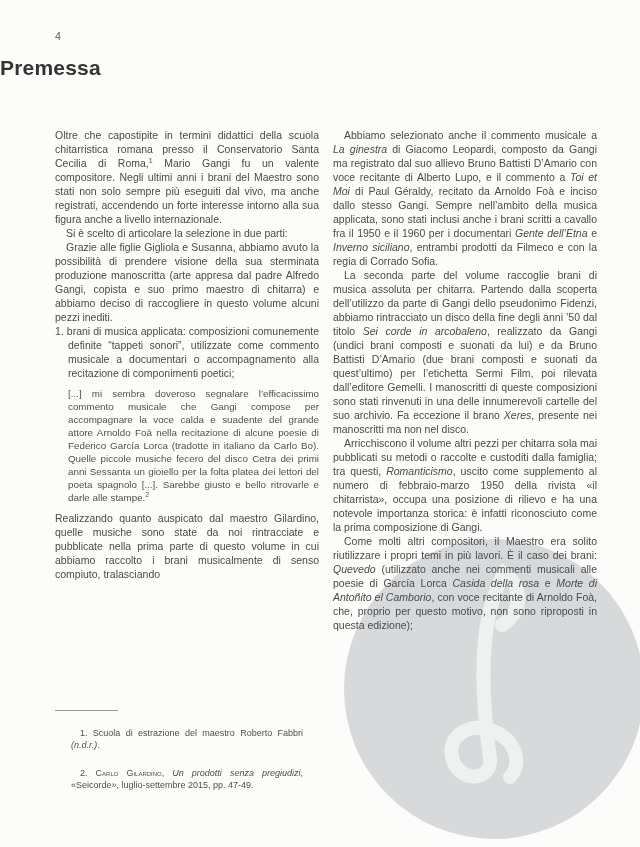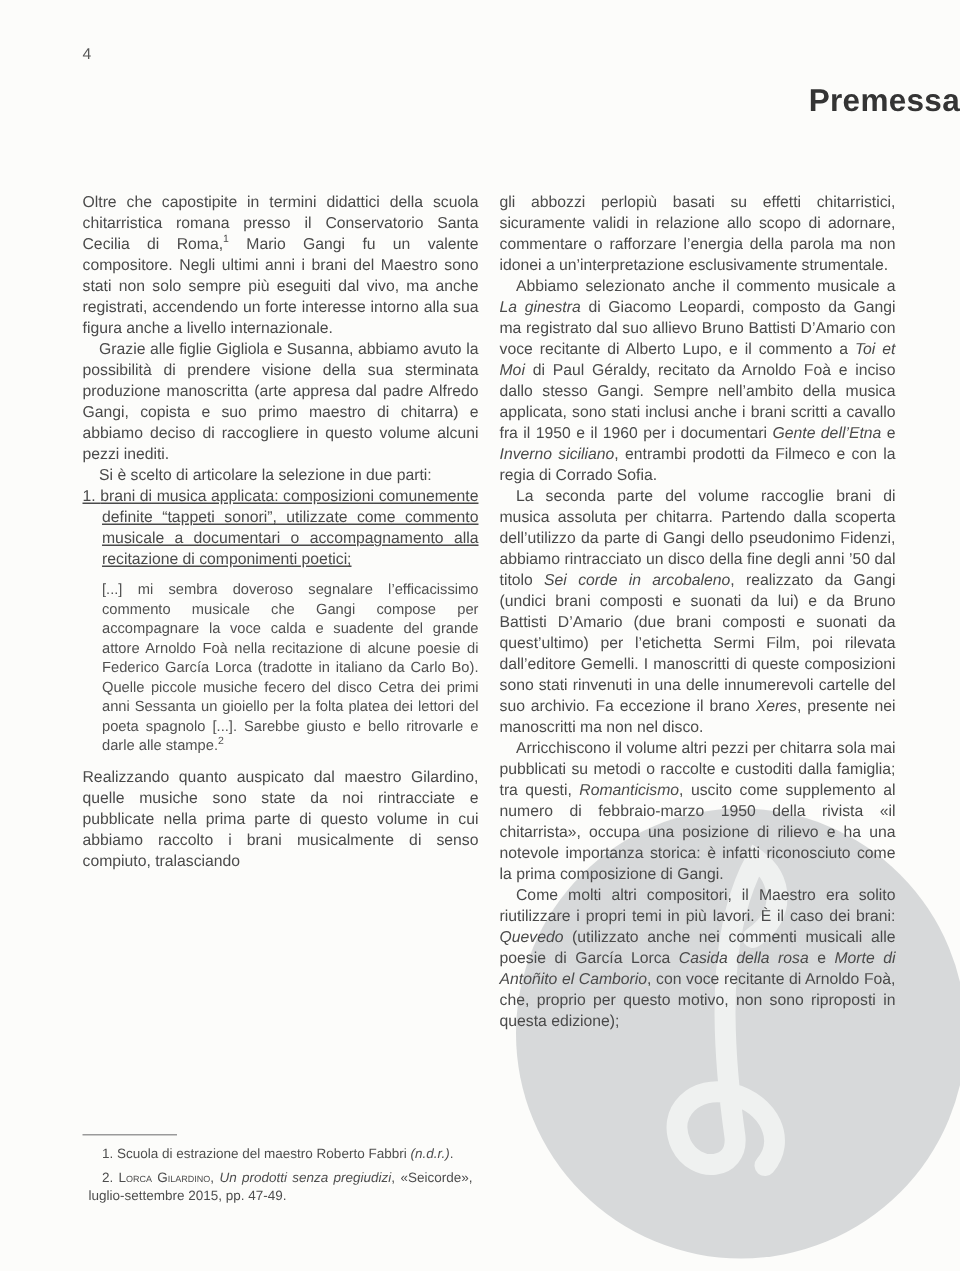--- a/index.html
+++ b/index.html
@@ -11,52 +11,52 @@
     -webkit-font-smoothing:antialiased;
   }
   .page{position:absolute;inset:0;overflow:hidden;}
 
   .page-number{
     position:absolute;left:55px;top:30px;
     font-size:10.5px;color:#585858;
   }
   .page-title{
     position:absolute;left:0;right:0;top:56px;
-    text-align:right;font-size:21px;font-weight:700;color:#343434;
+    text-align:left;font-size:21px;font-weight:700;color:#343434;
     letter-spacing:.2px;
   }
 
   .watermark{position:absolute;left:332px;top:533px;z-index:0;}
 
   .content{
     position:absolute;left:55px;right:43px;top:128px;bottom:40px;
     display:flex;gap:14px;z-index:1;
   }
   .col{flex:1 1 0;display:flex;flex-direction:column;}
   .colflow{display:block;}
 
   .colflow p{
     margin:0;font-size:10.5px;line-height:14px;
     text-align:justify;color:#4a4a4a;
   }
   p.indent{text-indent:11px;}
-  p.list{padding-left:13px;text-indent:-13px;margin-bottom:1px;text-decoration:underline;}
+  p.list{padding-left:13px;text-indent:-13px;margin-bottom:1px;}
   p.list .marker{display:inline;}
   p.quote{
     margin:7px 0 7px 13px;
     font-size:9.8px;line-height:13px;color:#505050;
   }
   sup{font-size:7px;vertical-align:super;line-height:0;}
   em{}
   .sc{font-variant:small-caps;}
 
   .footnotes{margin-top:auto;padding-top:4px;}
   .fn-rule{width:63px;border-top:1px solid #9a9a9a;margin-bottom:6px;}
   .footnotes p{
-    margin:4px;font-size:9px;line-height:12px;text-align:justify;
+    margin:16px;font-size:9px;line-height:12px;text-align:justify;
     text-indent:9px;color:#4e4e4e;
   }
 </style>
 </head>
 <body>
 
 <div class="page">
 
   <div class="page-number">4</div>
 
@@ -65,38 +65,37 @@
   <svg class="watermark" width="320" height="320" viewBox="0 0 320 320" id="wm-svg">
     <circle id="wm-circle" cx="162" cy="156" r="150" fill="#d7d9da"></circle>
     <path id="wm-glyph" d="M 170 92 C 192 78 190 52 172 40 C 150 80 146 140 158 225 C 160 247 132 250 122 230 C 112 208 132 190 155 196 C 182 203 192 228 178 244" fill="none" stroke-width="14" stroke-linecap="round" stroke="#eff1f0"></path>
   </svg>
 
   <div class="content">
 
     <div class="col">
       <div class="colflow">
           <p class="body">Oltre che capostipite in termini didattici della scuola chitarristica romana presso il Conservatorio Santa Cecilia di Roma,<sup>1</sup> Mario Gangi fu un valente compositore. Negli ultimi anni i brani del Maestro sono stati non solo sempre più eseguiti dal vivo, ma anche registrati, accendendo un forte interesse intorno alla sua figura anche a livello internazionale.</p>
+          <p class="indent">Si è scelto di articolare la selezione in due parti:</p>
           <p class="indent">Grazie alle figlie Gigliola e Susanna, abbiamo avuto la possibilità di prendere visione della sua sterminata produzione manoscritta (arte appresa dal padre Alfredo Gangi, copista e suo primo maestro di chitarra) e abbiamo deciso di raccogliere in questo volume alcuni pezzi inediti.</p>
-          <p class="indent">Si è scelto di articolare la selezione in due parti:</p>
           <p class="list"><span class="marker">1. </span>brani di musica applicata: composizioni comunemente definite “tappeti sonori”, utilizzate come commento musicale a documentari o accompagnamento alla recitazione di componimenti poetici;</p>
           <p class="quote">[...] mi sembra doveroso segnalare l’efficacissimo commento musicale che Gangi compose per accompagnare la voce calda e suadente del grande attore Arnoldo Foà nella recitazione di alcune poesie di Federico García Lorca (tradotte in italiano da Carlo Bo). Quelle piccole musiche fecero del disco Cetra dei primi anni Sessanta un gioiello per la folta platea dei lettori del poeta spagnolo [...]. Sarebbe giusto e bello ritrovarle e darle alle stampe.<sup>2</sup></p>
           <p class="body">Realizzando quanto auspicato dal maestro Gilardino, quelle musiche sono state da noi rintracciate e pubblicate nella prima parte di questo volume in cui abbiamo raccolto i brani musicalmente di senso compiuto, tralasciando</p>
         </div>
       <div class="footnotes">
         <div class="fn-rule"></div>
         <div>
             <p>1. Scuola di estrazione del maestro Roberto Fabbri <em>(n.d.r.)</em>.</p>
-            <p>2. <span class="sc">Lorca Gilardino</span>, <em>Un prodotti senza pregiudizi</em>, «Seicorde», luglio-settembre 2015, pp. 47-49.</p>
+            <p>2. <span class="sc">Carlo Gilardino</span>, <em>Un prodotti senza pregiudizi</em>, «Seicorde», luglio-settembre 2015, pp. 47-49.</p>
           </div>
       </div>
     </div>
 
     <div class="col">
       <div class="colflow">
-          <p class="body">gli abbozzi perlopiù basati su effetti chitarristici, sicuramente validi in relazione allo scopo di adornare, commentare o rafforzare l’energia della parola ma non idonei a un’interpretazione esclusivamente strumentale.</p>
           <p class="indent">Abbiamo selezionato anche il commento musicale a <em>La ginestra</em> di Giacomo Leopardi, composto da Gangi ma registrato dal suo allievo Bruno Battisti D’Amario con voce recitante di Alberto Lupo, e il commento a <em>Toi et Moi</em> di Paul Géraldy, recitato da Arnoldo Foà e inciso dallo stesso Gangi. Sempre nell’ambito della musica applicata, sono stati inclusi anche i brani scritti a cavallo fra il 1950 e il 1960 per i documentari <em>Gente dell’Etna</em> e <em>Inverno siciliano</em>, entrambi prodotti da Filmeco e con la regia di Corrado Sofia.</p>
           <p class="indent">La seconda parte del volume raccoglie brani di musica assoluta per chitarra. Partendo dalla scoperta dell’utilizzo da parte di Gangi dello pseudonimo Fidenzi, abbiamo rintracciato un disco della fine degli anni ’50 dal titolo <em>Sei corde in arcobaleno</em>, realizzato da Gangi (undici brani composti e suonati da lui) e da Bruno Battisti D’Amario (due brani composti e suonati da quest’ultimo) per l’etichetta Sermi Film, poi rilevata dall’editore Gemelli. I manoscritti di queste composizioni sono stati rinvenuti in una delle innumerevoli cartelle del suo archivio. Fa eccezione il brano <em>Xeres</em>, presente nei manoscritti ma non nel disco.</p>
           <p class="indent">Arricchiscono il volume altri pezzi per chitarra sola mai pubblicati su metodi o raccolte e custoditi dalla famiglia; tra questi, <em>Romanticismo</em>, uscito come supplemento al numero di febbraio-marzo 1950 della rivista «il chitarrista», occupa una posizione di rilievo e ha una notevole importanza storica: è infatti riconosciuto come la prima composizione di Gangi.</p>
           <p class="indent">Come molti altri compositori, il Maestro era solito riutilizzare i propri temi in più lavori. È il caso dei brani: <em>Quevedo</em> (utilizzato anche nei commenti musicali alle poesie di García Lorca <em>Casida della rosa</em> e <em>Morte di Antoñito el Camborio</em>, con voce recitante di Arnoldo Foà, che, proprio per questo motivo, non sono riproposti in questa edizione);</p>
         </div>
     </div>
 
   </div>
 </div>
 

